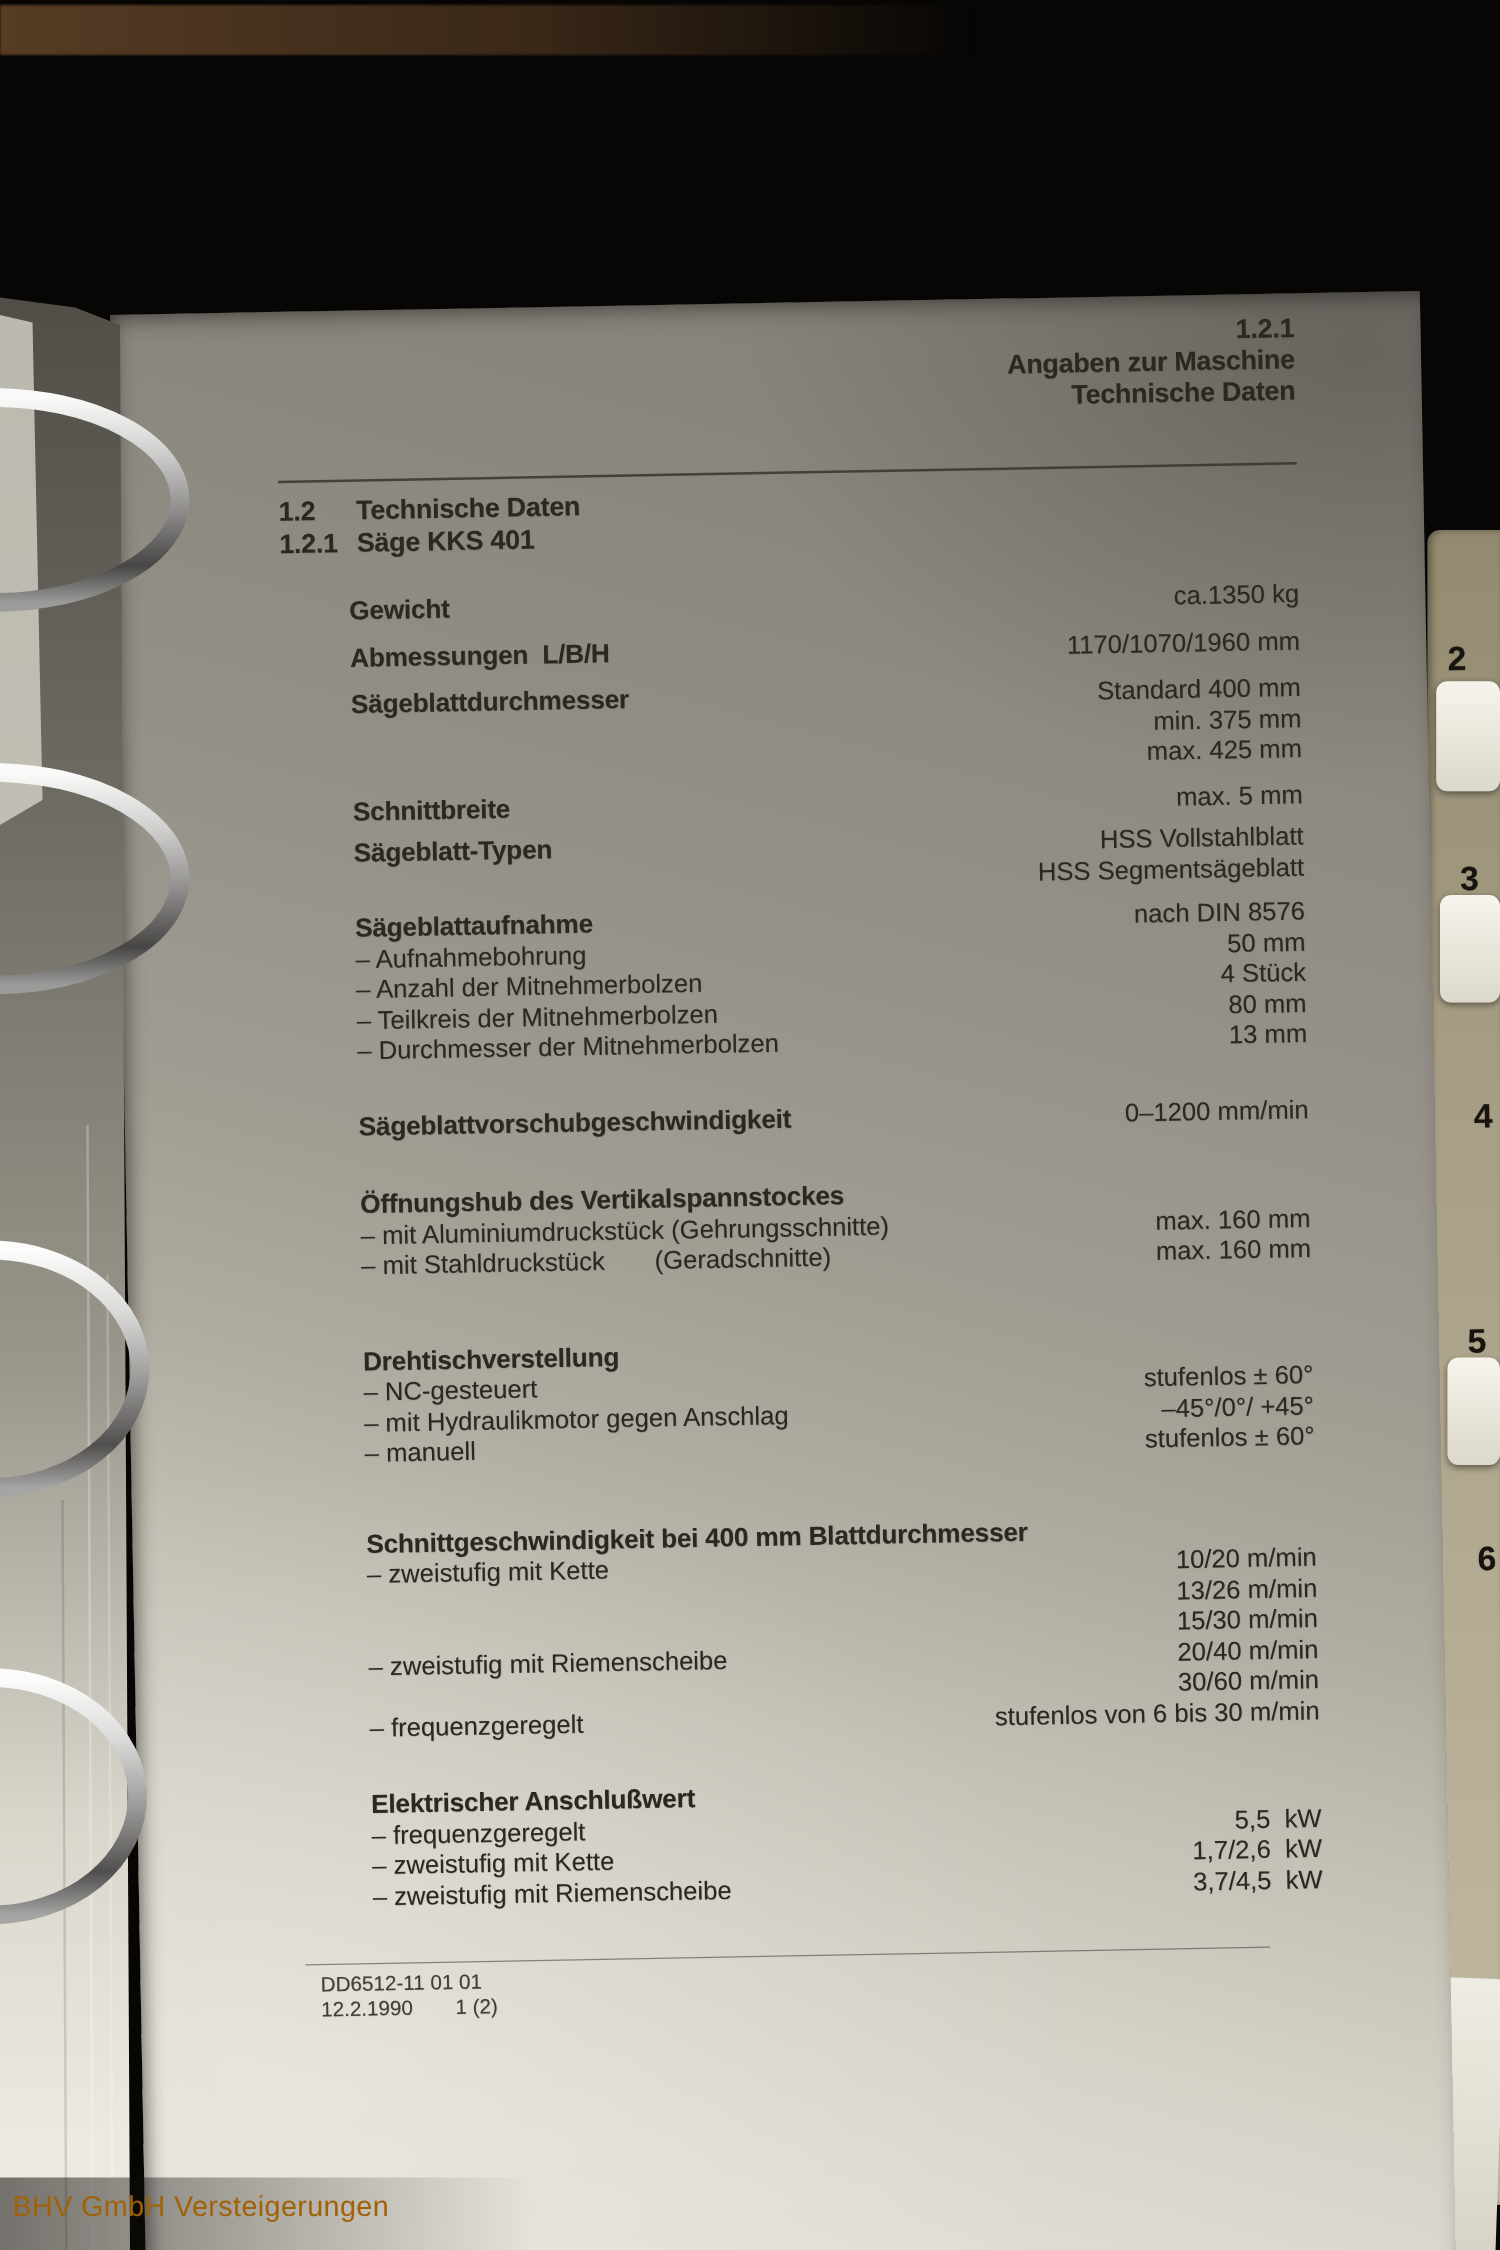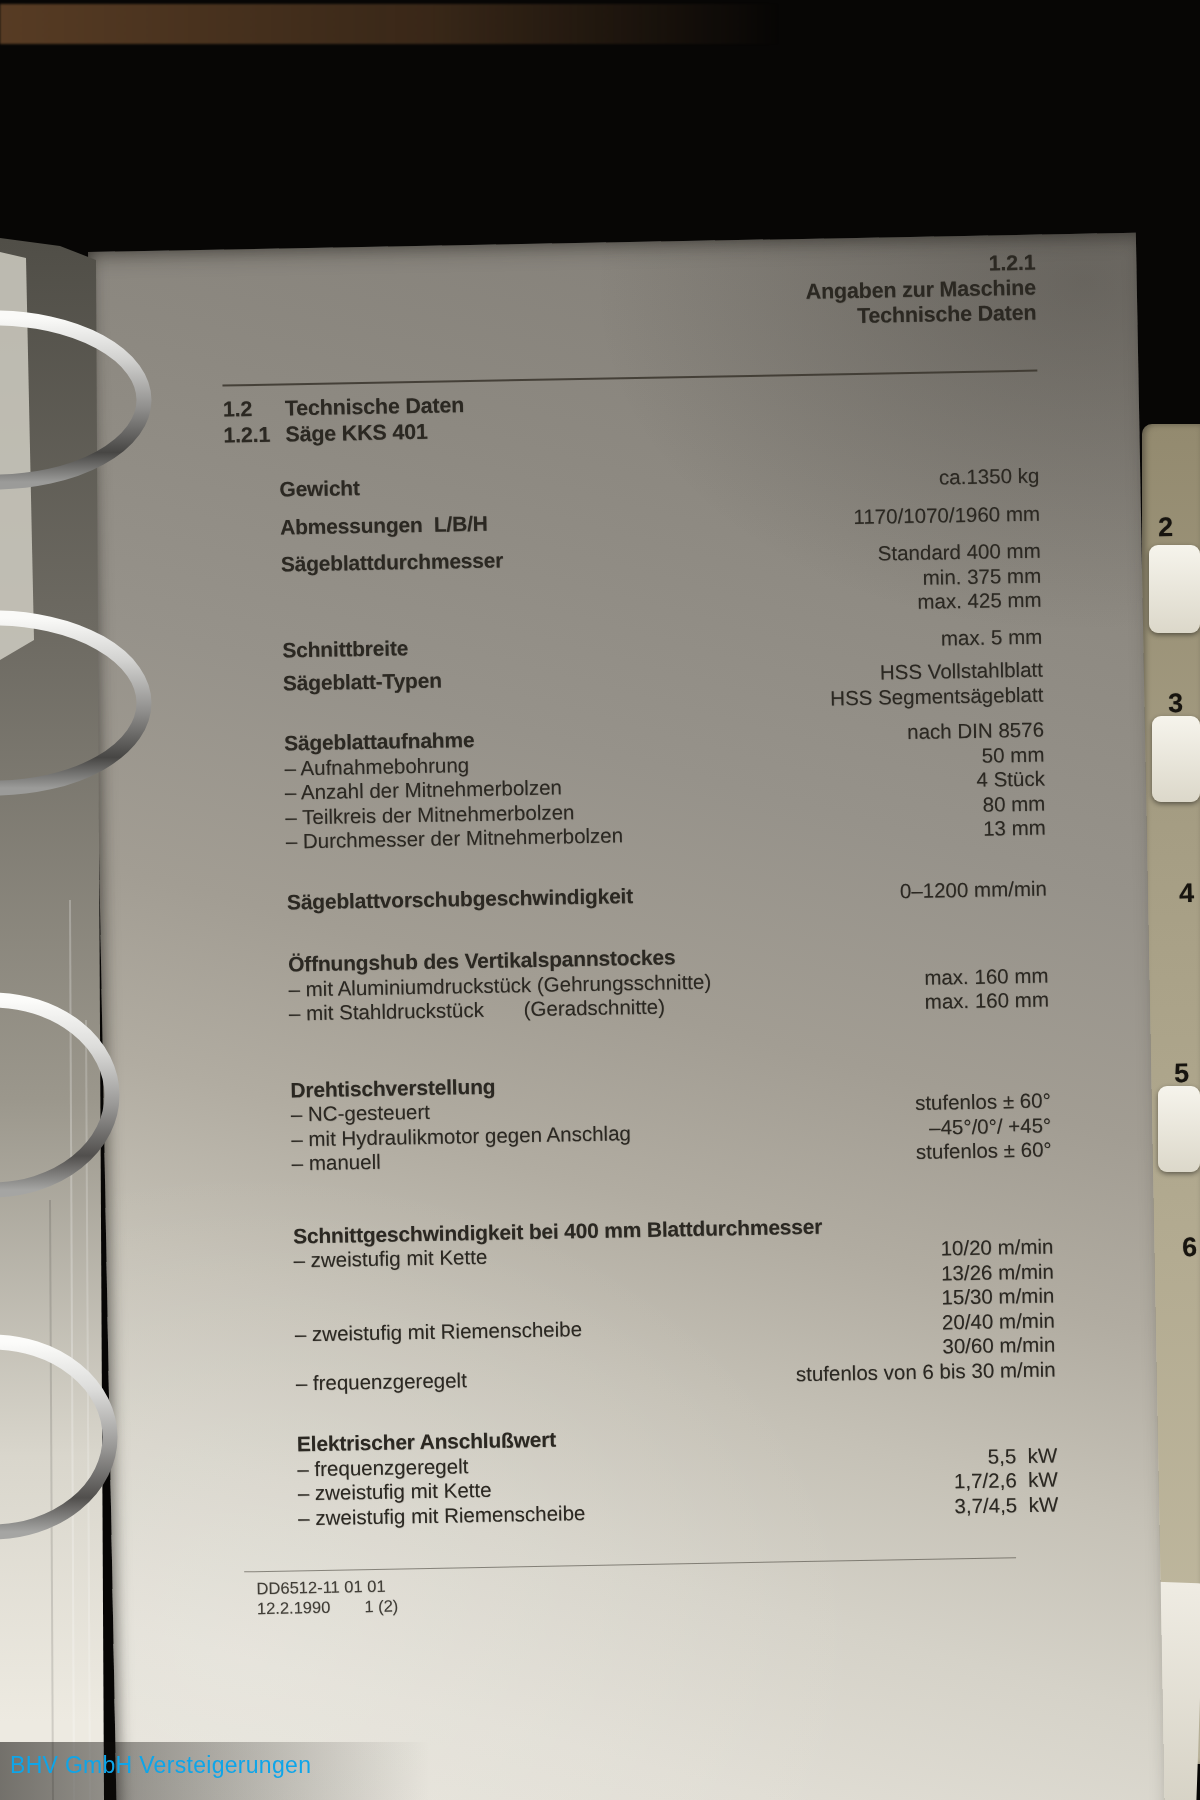--- a/index.html
+++ b/index.html
@@ -51,21 +51,21 @@
   .spec-row.header .spec-label{font-weight:700;font-size:21px;letter-spacing:-.2px;}
   .spec-value{flex:0 0 auto;text-align:right;white-space:nowrap;}
 
   .f-rule{border-top:1.5px solid rgba(74,70,62,.6);width:772px;margin-top:40px;}
   .footer{font-size:16.5px;line-height:20px;color:#413e37;padding-left:12px;margin-top:6px;}
   .footer .gap{margin-left:34px;}
 
   .bottom-shade{position:absolute;left:0;top:1742px;width:430px;height:58px;z-index:5;
     background:linear-gradient(90deg,rgba(15,13,10,.55),rgba(15,13,10,0));}
   .watermark{position:absolute;left:10px;top:1752px;z-index:6;font-size:23px;
-    color:#0ea5e9;letter-spacing:.3px;}
+    color:#a16207;letter-spacing:.3px;}
 </style>
 </head>
 <body>
 
 <div class="photo">
 
   <div class="top-band"></div>
 
   <svg class="left-binder" width="180" height="1800" viewBox="0 0 180 1800">
     <defs>

